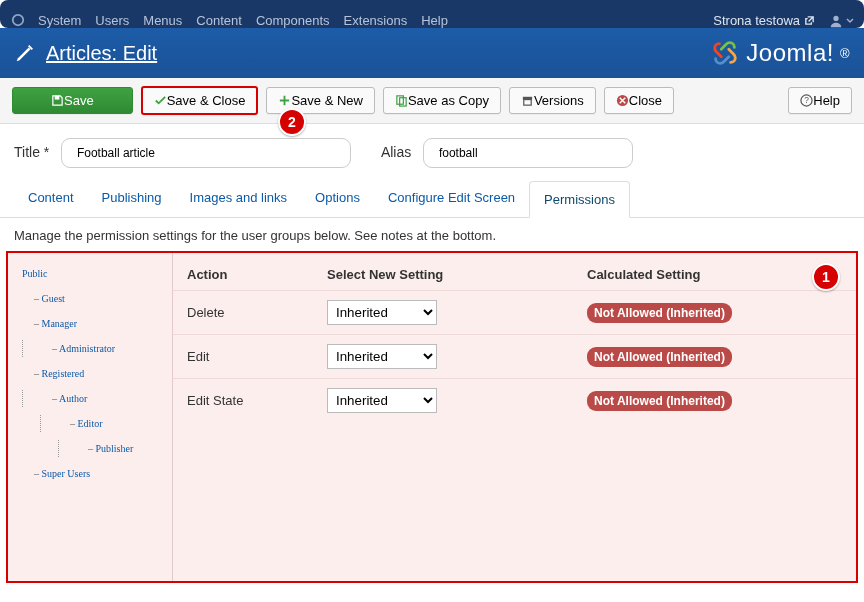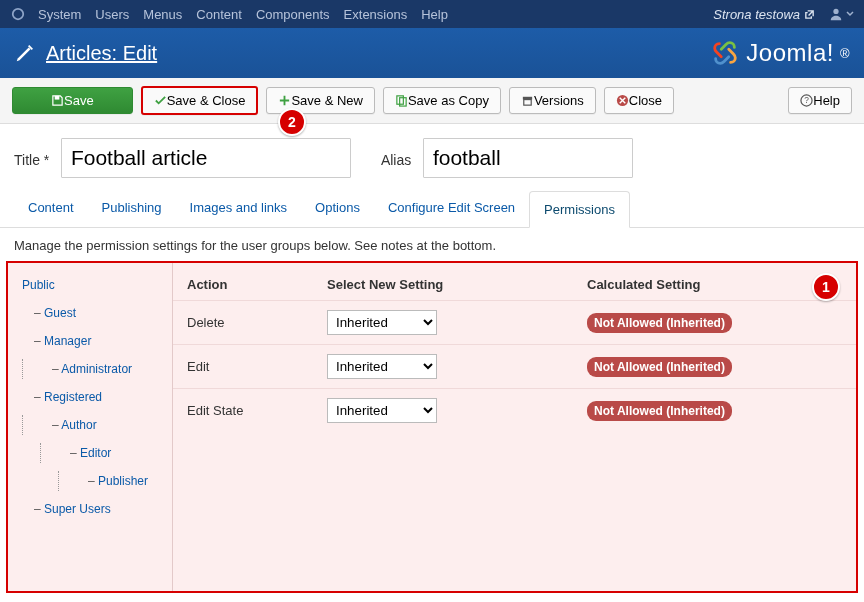--- a/index.html
+++ b/index.html
@@ -1,24 +1,24 @@
 <!DOCTYPE html>
 <html><head>
 <meta charset="utf-8">
 <style>
   * { box-sizing: border-box; margin: 0; padding: 0; }
   body { font-family: Arial, Helvetica, sans-serif; font-size: 13px; color: #333; background: #fff; width: 864px; }
   
   
-  .menubar { background: #1a3867; color: #c8d2e2; height: 28px; display: flex; align-items: center; padding: 0 10px; font-size: 13px; }
+  .menubar { background: #1a3867; color: #c8d2e2; height: 28px; display: flex; align-items: flex-end; padding: 0 10px; font-size: 13px; border-radius: 8px; }
   .menubar .joomla-mini { width: 16px; height: 16px; margin-right: 12px; display:flex; align-items:center; justify-content:center;}
   .menubar .menu-items { display: flex; gap: 14px; }
   .menubar .menu-item { color: #b6c3da; cursor: pointer; }
   .menubar .spacer { flex: 1; }
-  .menubar .site-link { color: #dce4f0; cursor: pointer; display:flex; align-items:center; gap:4px;font-style:italic;}
+  .menubar .site-link { color: #dce4f0; cursor: pointer; display:flex; align-items:center; gap:4px;}
   .menubar .user-icon { margin-left: 14px; color:#b6c3da; display:flex; align-items:center;}
   
   
   .header { background: linear-gradient(#1d5ca8,#1a5297); color: #fff; height: 50px; display: flex; align-items: center; padding: 0 14px; }
   .header .pencil { margin-right: 10px; display:flex;}
   .header .title { font-size: 20px; font-weight: normal; text-decoration: underline; }
   .header .spacer { flex: 1; }
   .header .joomla-logo { color: #fff; font-size: 24px; font-weight: 300; letter-spacing: .5px; display:flex; align-items:center; gap:6px;}
   
   
@@ -29,37 +29,37 @@
   .btn-saveclose { border: 2px solid #d60000; }
   .toolbar .spacer { flex: 1; }
   .ico-check svg, .ico-plus svg, .ico-copy svg, .ico-versions svg, .ico-close svg, .ico-help svg, .ico-save svg {width:13px;height:13px;}
   
   
   .badge-num { position:absolute; width:28px; height:28px; border-radius:50%; background:#d60000; color:#fff; font-weight:bold; display:flex; align-items:center; justify-content:center; font-size:14px; box-shadow:0 1px 2px rgba(0,0,0,.3); border:2px solid #fff;}
   
   
   .fields-row { padding: 14px 14px 6px; display:flex; gap: 30px; align-items:center;}
   .fields-row label { font-size: 14px; margin-right: 8px; }
-  .fields-row input[type=text] { border:1px solid #ccc; border-radius:1px; padding:7px 9px; font-size:21px;}
+  .fields-row input[type=text] { border:1px solid #ccc; border-radius:9px; padding:7px 15px; font-size:12px;}
   .title-input { width: 290px; }
   .alias-input { width: 210px; }
   
   
   .tabs { border-bottom:1px solid #ddd; padding: 0 14px; display:flex; gap: 0; margin-top:6px;}
   .tab { padding: 10px 14px; color:#0b5aa8; cursor:pointer; font-size:13px;}
   .tab.active { border:1px solid #ddd; border-bottom:1px solid #fff; border-radius:4px 4px 0 0; background:#fff; color:#0c4a6e; position:relative; top:1px;}
   
   
   .desc { padding: 10px 14px 8px; font-size:13px;}
   
   
   .perm-panel { margin: 0 6px 10px 6px; border:2px solid #d60000; background:#fdeeee; display:flex; position:relative; min-height:332px;}
   .perm-panel .badge1 { top:10px; right:16px;}
   .perm-sidebar { width:165px; border-right:1px solid #e3c9c9; padding:8px 0;}
-  .perm-sidebar a { display:block; color:#0b5aa8; padding:7px 14px; font-size:12px; cursor:pointer;}
+  .perm-sidebar a { display:block; color:#0b5aa8; padding:7px 14px; font-size:10px; cursor:pointer;font-family:Liberation Serif, serif;}
   .perm-sidebar .ind1 { padding-left:26px; position:relative;}
   .perm-sidebar .ind2 { padding-left:44px; position:relative;}
   .perm-sidebar .ind3 { padding-left:62px; position:relative;}
   .perm-sidebar .ind4 { padding-left:80px; position:relative;}
   .perm-sidebar .dash::before { content:"– "; color:#555;}
   .perm-sidebar .dots1::after{content:"";position:absolute;left:14px;top:4px;bottom:4px;border-left:1px dotted #999;}
   .perm-sidebar .dots2::after{content:"";position:absolute;left:32px;top:4px;bottom:4px;border-left:1px dotted #999;}
   .perm-sidebar .dots3::after{content:"";position:absolute;left:50px;top:4px;bottom:4px;border-left:1px dotted #999;}
   
   .perm-table { flex:1; padding: 6px 0;}

